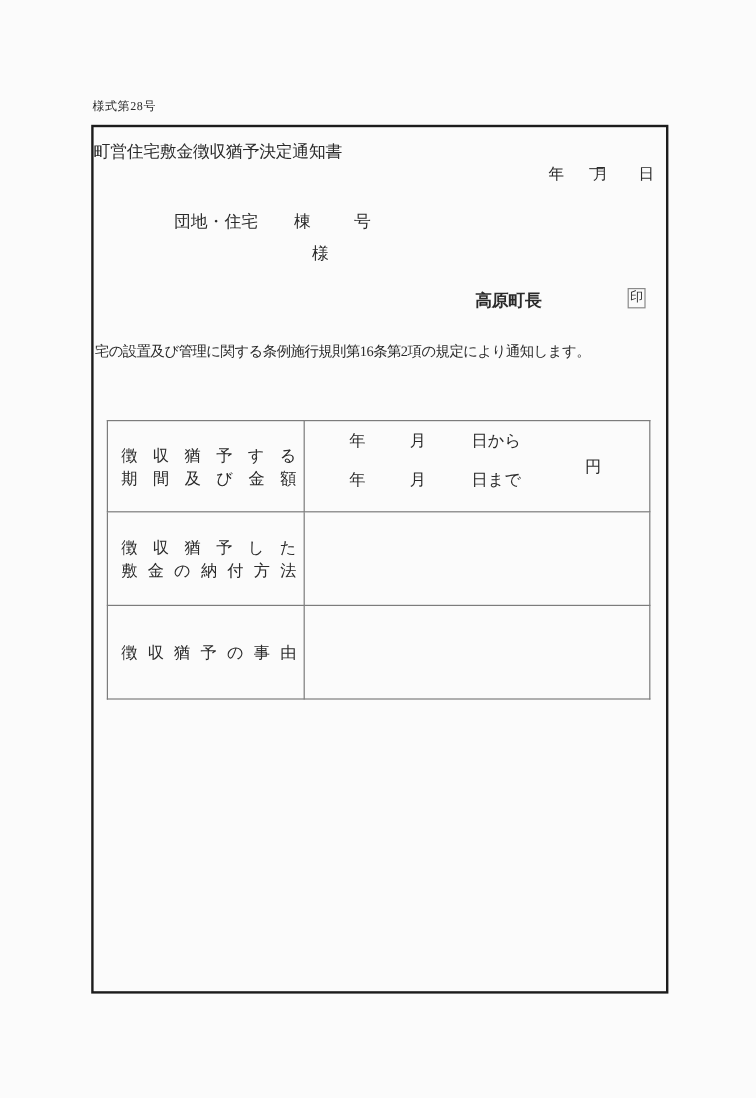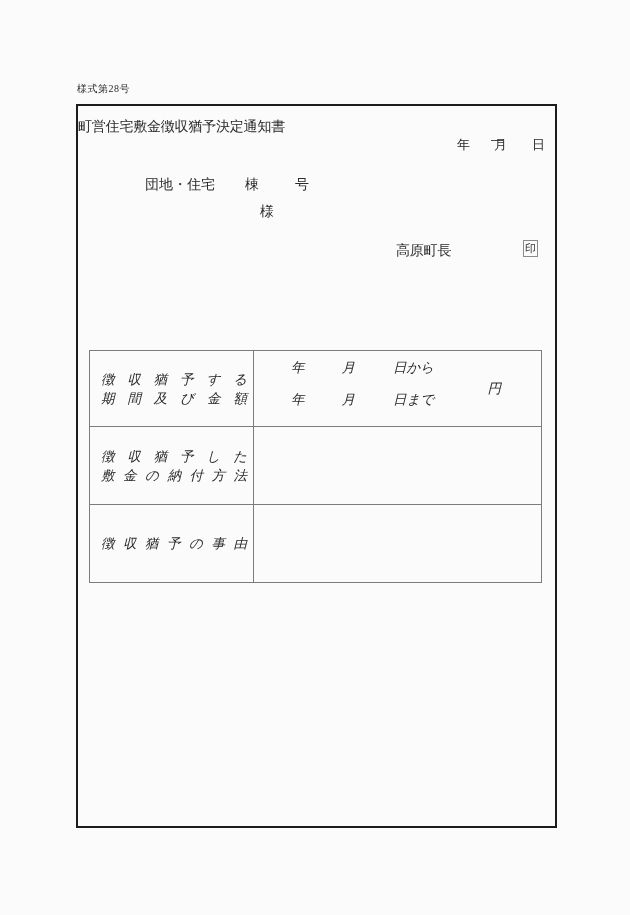--- a/index.html
+++ b/index.html
@@ -48,21 +48,21 @@
   }
   .address-line .tok-building { margin-left: 30px; }
   .address-line .tok-unit { margin-left: 36px; }
 
   .honorific {
     position: absolute; left: 182px; top: 97px; font-size: 14px;
   }
 
   .issuer {
     position: absolute; left: 318px; top: 136px;
-    font-size: 14px; letter-spacing: -0.2px;
+    font-size: 14px; letter-spacing: -0.2px; font-weight: bold;
   }
   .seal-box {
     position: absolute; left: 445px; top: 134px;
     width: 15px; height: 17px;
     border: 1px solid #8a8a8a; box-sizing: border-box;
     font-size: 11px; line-height: 15px; text-align: center;
     color: #333;
   }
 
   .body-text {
@@ -71,21 +71,20 @@
   .body-text .line {
     height: 30px; line-height: 30px;
     font-size: 12px; letter-spacing: -0.45px; white-space: nowrap;
   }
   .body-text .line.indent { text-indent: 12px; }
 
   .notice-table {
     position: absolute; left: 11px; top: 244px;
     width: 453px; border-collapse: collapse;
     table-layout: fixed;
-    font-style: italic;
   }
   .notice-table td {
     border: 1px solid #7c7c7c;
     vertical-align: middle;
     box-sizing: border-box;
     padding: 0;
   }
   .notice-table .label-cell {
     width: 164px;
     padding: 0 6px 0 11px;
@@ -135,20 +134,21 @@
         <span class="tok-complex">団地・住宅</span><span class="tok-building">棟</span><span class="tok-unit">号</span>
       </div>
 
       <div class="honorific">様</div>
 
       <div class="issuer">高原町長</div>
 
       <div class="seal-box">印</div>
 
       <div class="body-text">
+        <div class="line">宅の設置及び管理に関する条例施行規則第16条第2項の規定により通知します。</div>
       </div>
 
       <table class="notice-table">
         <tbody>
             <tr class="row-1">
           <td class="label-cell">
             <div class="jline">徴収猶予する</div>
             <div class="jline">期間及び金額</div>
           </td>
           <td class="value-cell">

